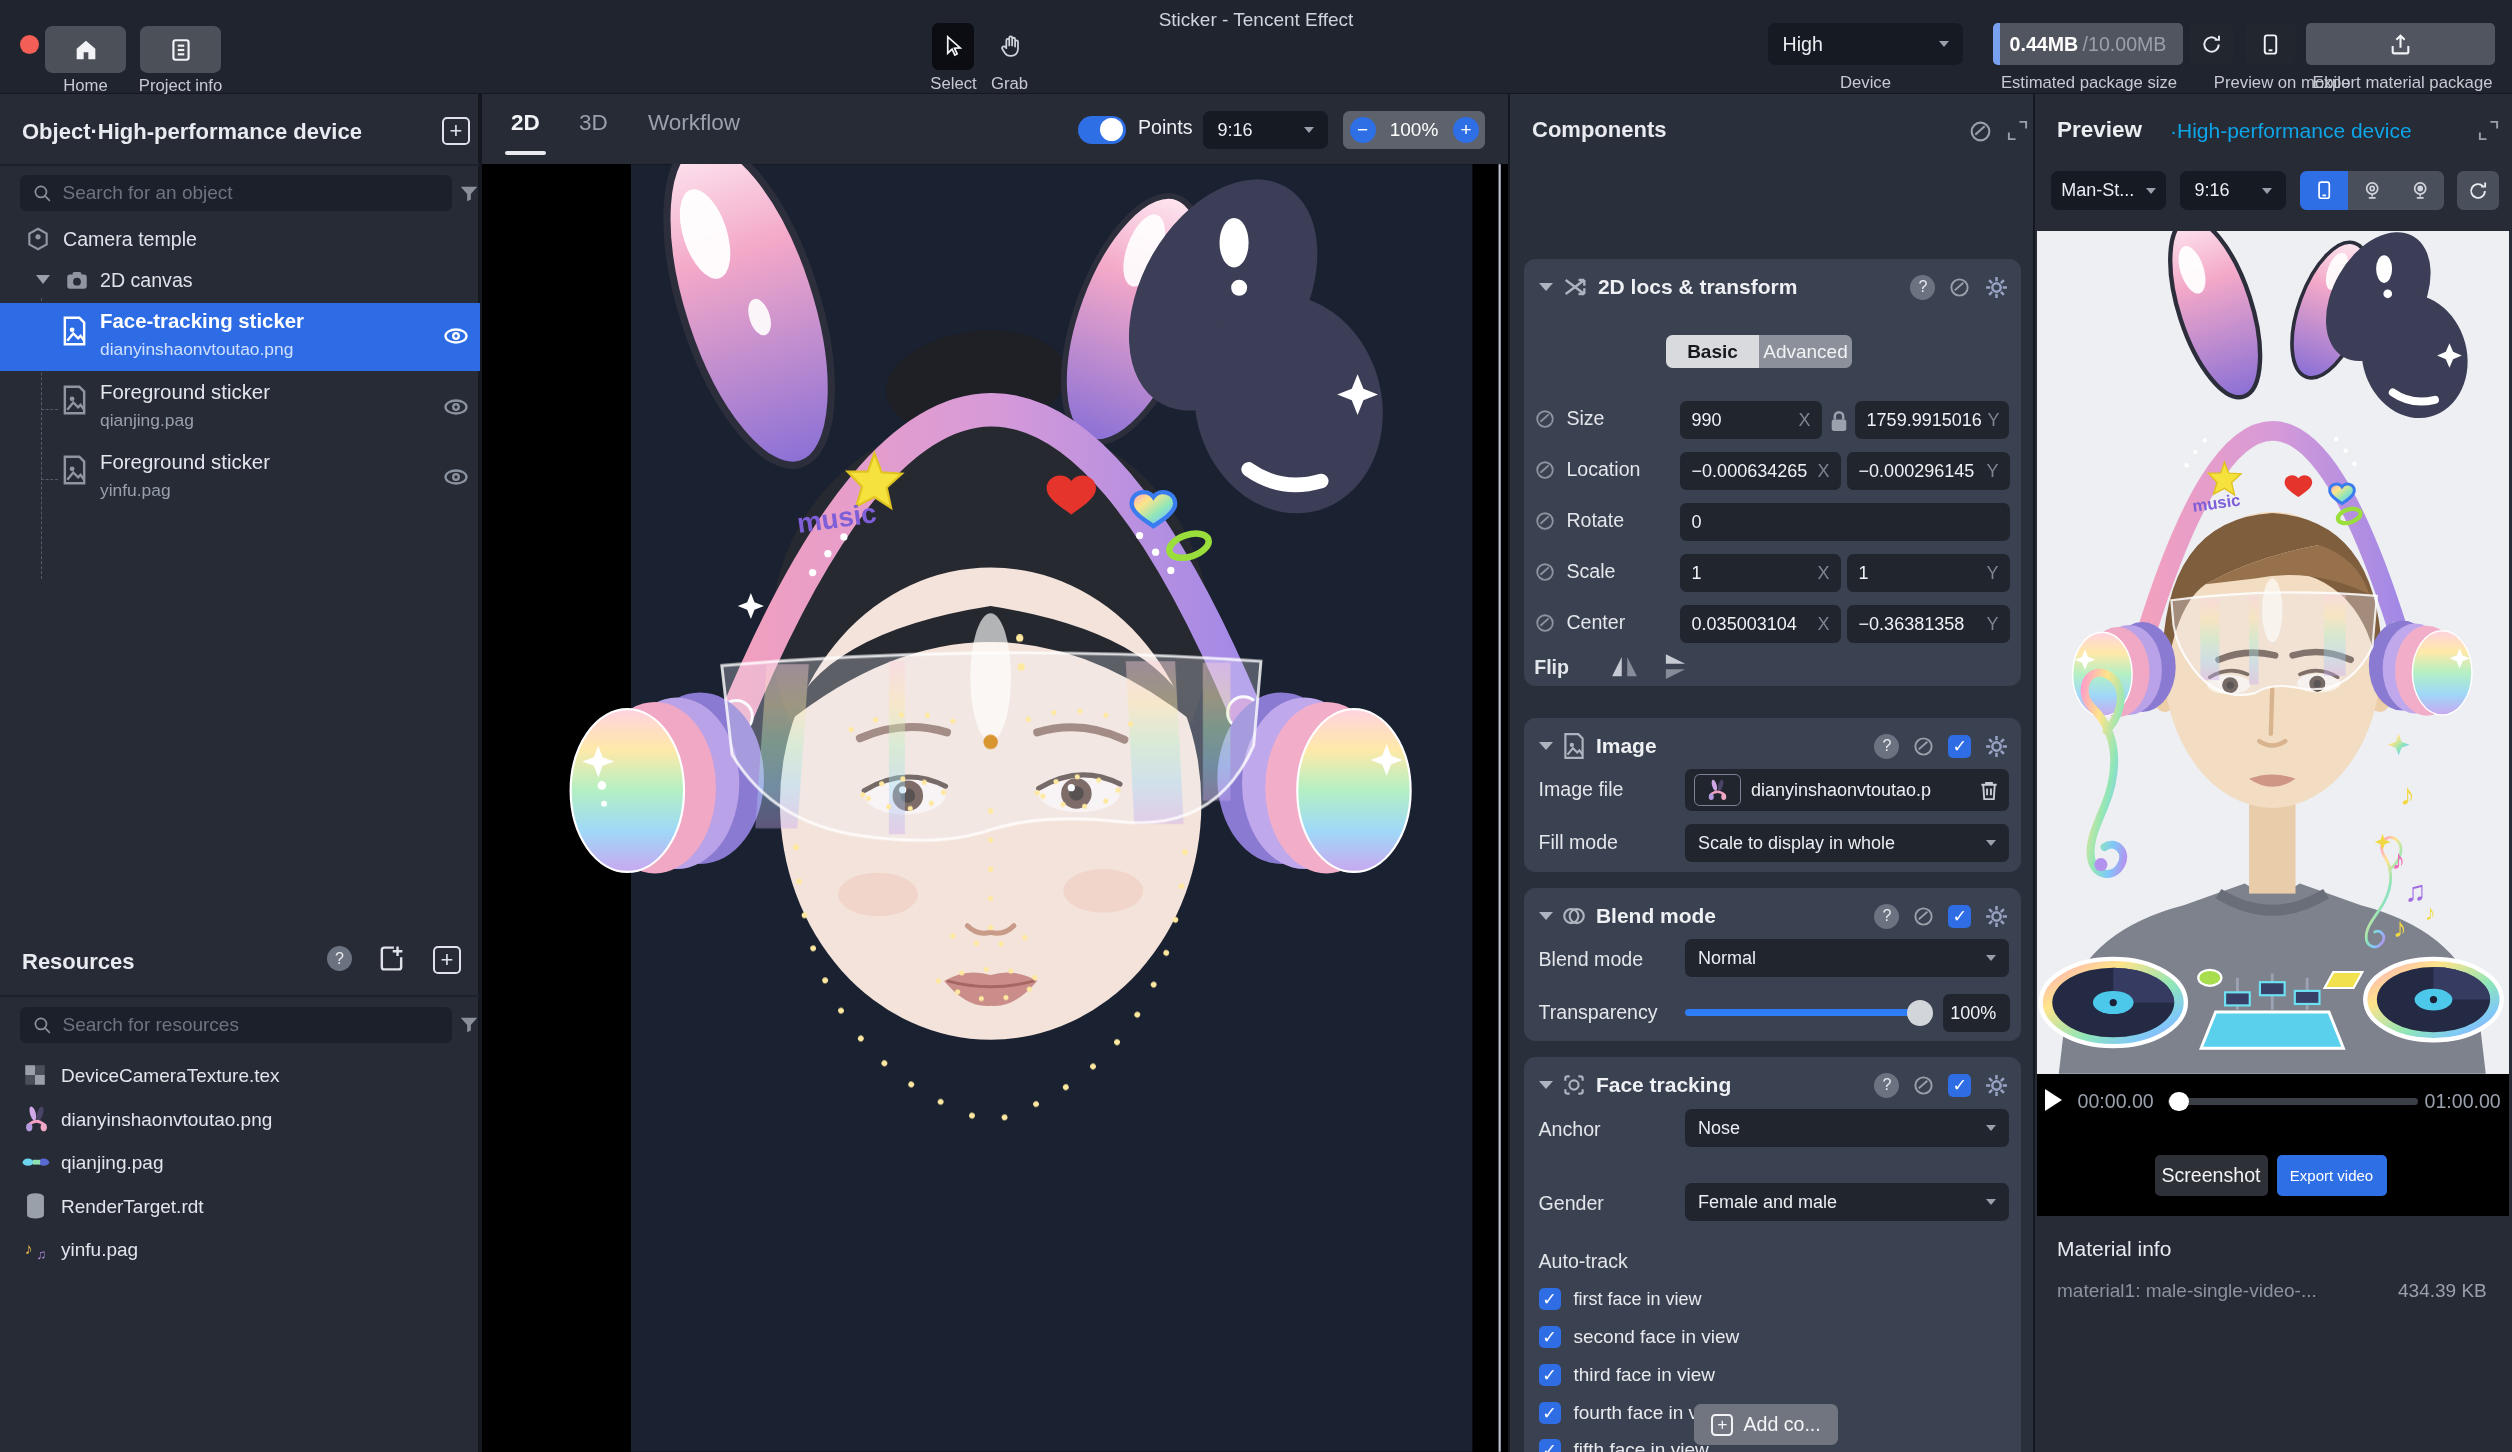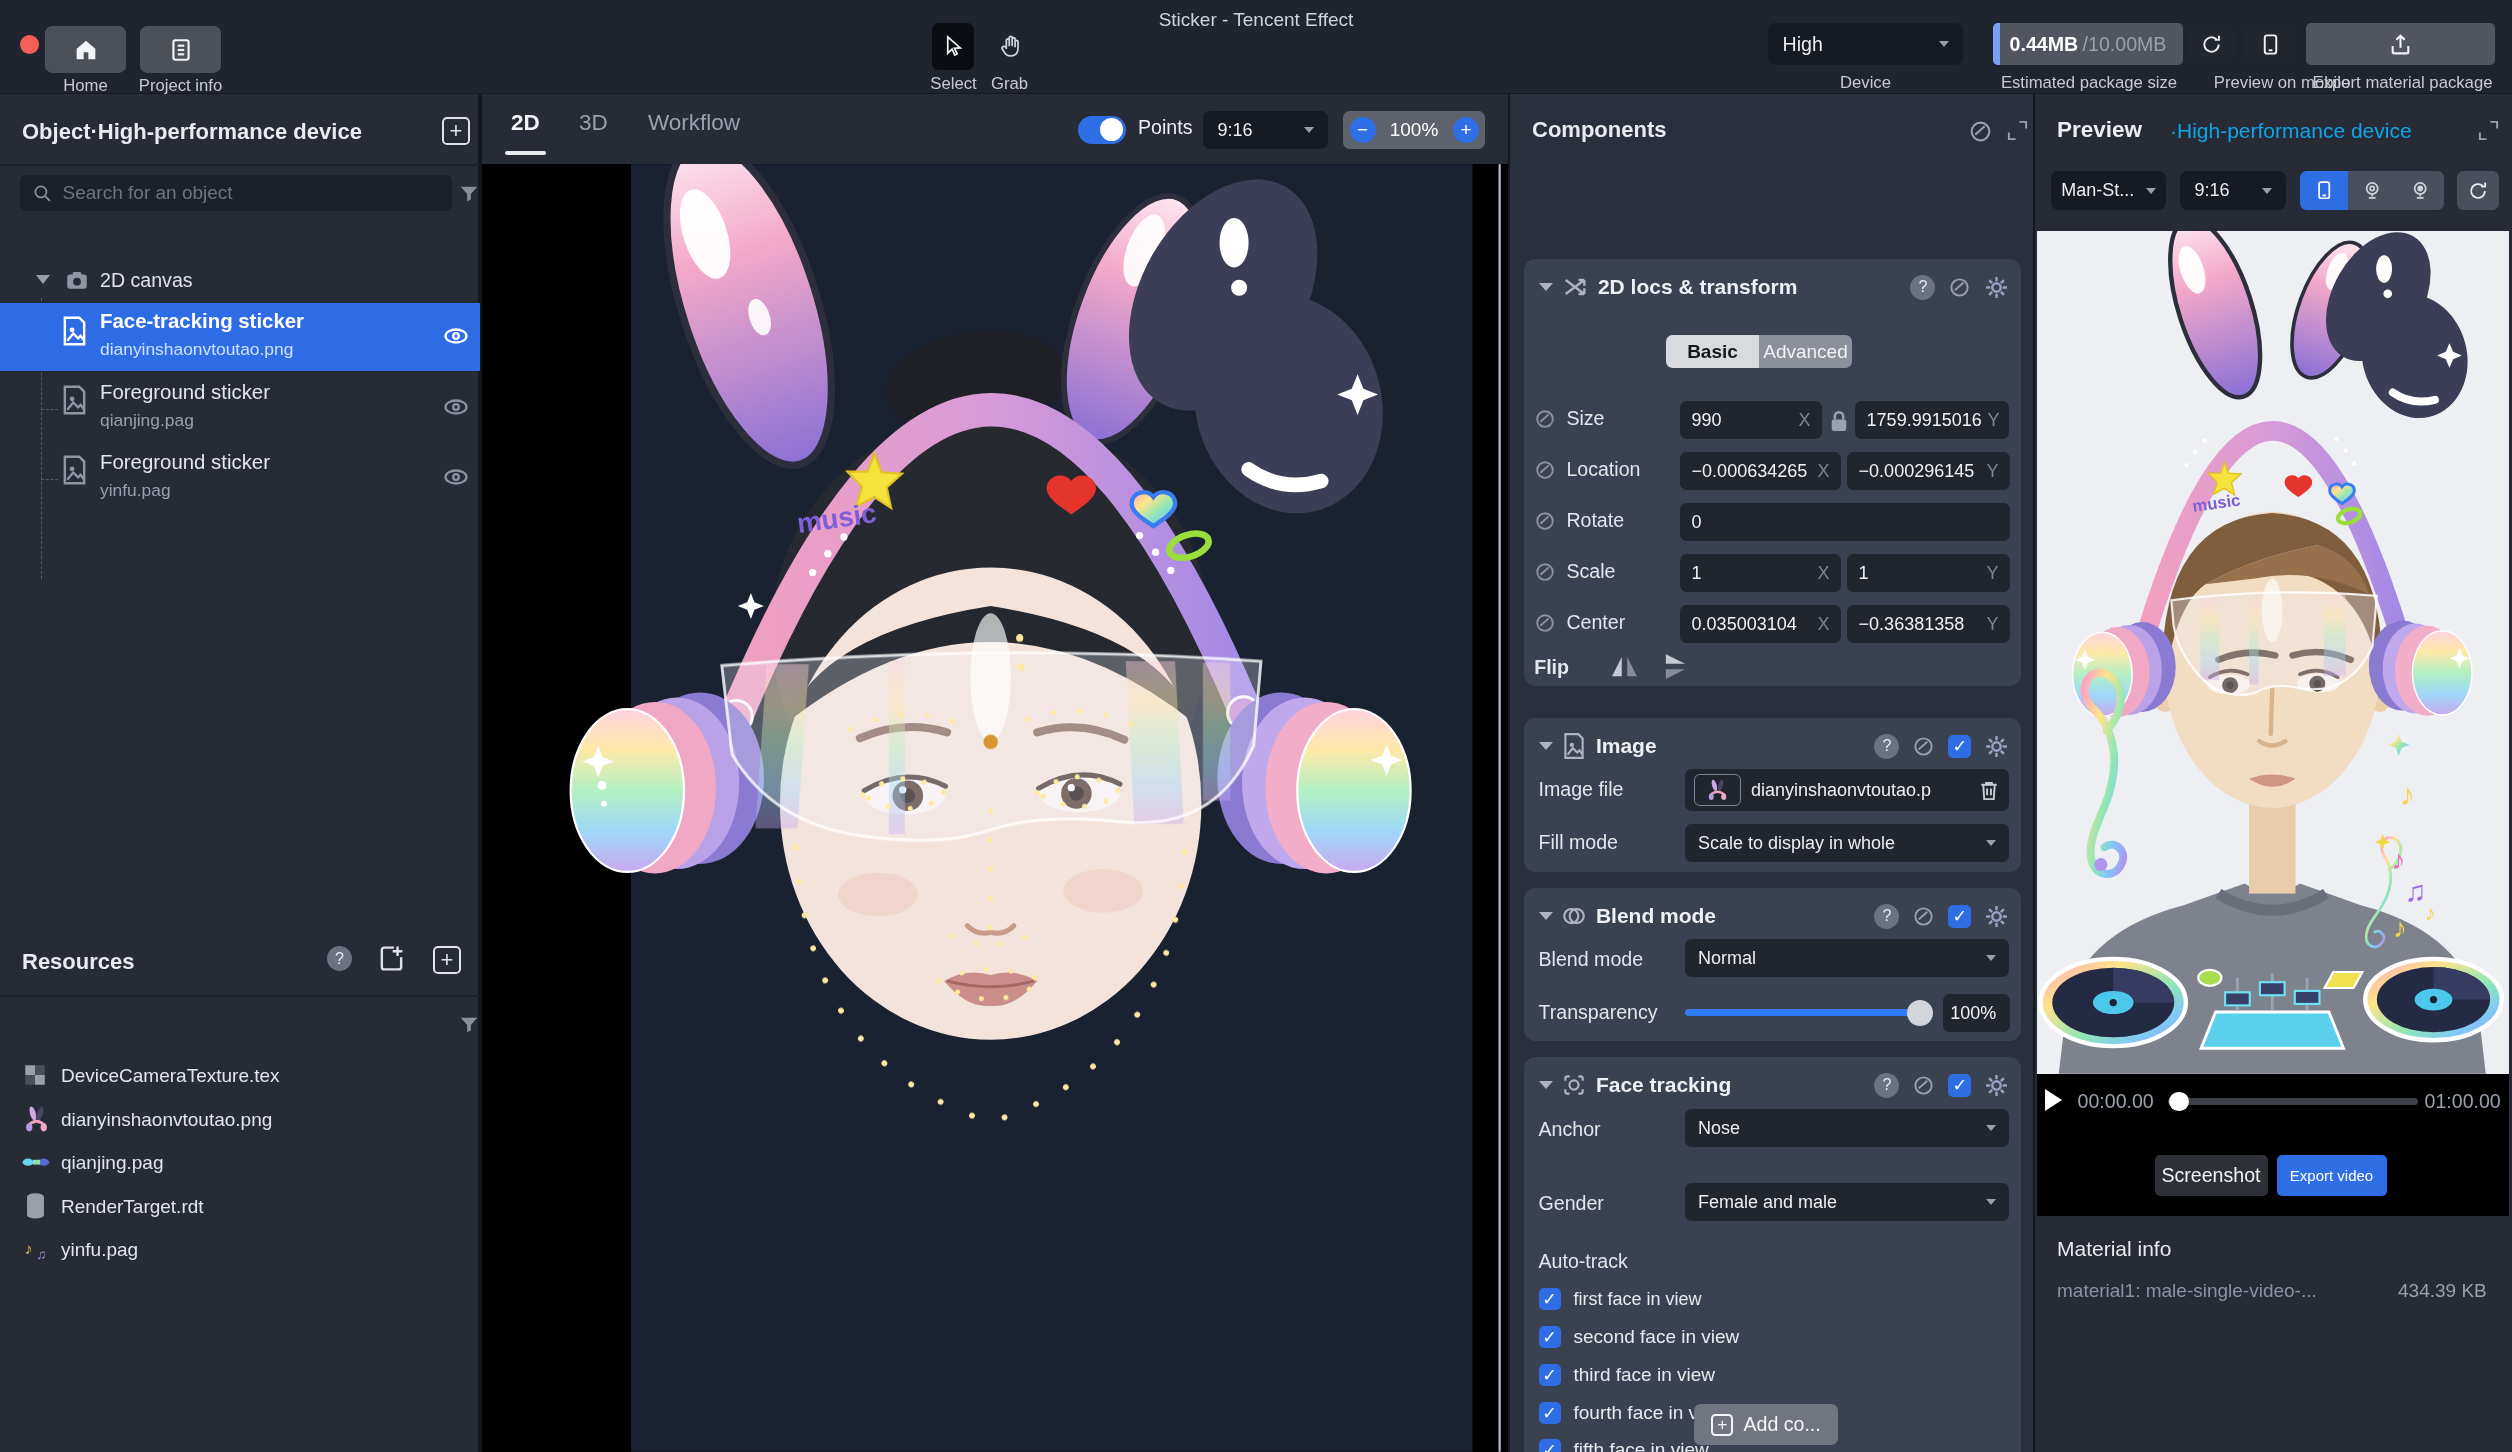--- a/index.html
+++ b/index.html
@@ -171,20 +171,29 @@
         </svg>
       </span>
     <input placeholder="Search for an object" style="">
   </div>
   <span class="a ic" style="left:458px;top:89px;">
       <svg width="22" height="22" viewBox="0 0 24 24">
         <path d="M3 4 h18 l-7 8 v6 l-4 2 v-8 Z" fill="#8a9098"></path>
       </svg>
     </span>
 
+  <div class="a" style="left:0;top:128px;width:480px;height:35px;">
+    <span class="ic a" style="left:25px;top:4.4px;">
+        <svg width="26" height="26" viewBox="0 0 24 24">
+          <path d="M12 2.5 L20 7 V17 L12 21.5 L4 17 V7 Z" fill="none" stroke="#8f96a2" stroke-width="2"></path>
+          <circle cx="12" cy="10" r="2.4" fill="#8f96a2"></circle>
+        </svg>
+      </span>
+    <span class="a treelab" style="left:63px;top:5.8px;">Camera temple</span>
+  </div>
   <div class="a" style="left:0;top:169px;width:480px;height:35px;">
     <span class="a" style="left:36px;top:11.6px;width:0;height:0;border-left:7.3px solid transparent;border-right:7.3px solid transparent;border-top:9.4px solid #9aa0ab;"></span>
     <span class="ic a" style="left:64px;top:4.4px;">
         <svg width="26" height="26" viewBox="0 0 24 24">
           <rect x="3" y="7" width="18" height="13" rx="2.5" fill="#8f96a2"></rect>
           <rect x="8" y="4.5" width="8" height="4" rx="1.5" fill="#8f96a2"></rect>
           <circle cx="12" cy="13.5" r="3.6" fill="#262b36"></circle>
         </svg>
       </span>
     <span class="a treelab" style="left:100px;top:5.8px;">2D canvas</span>
@@ -253,20 +262,29 @@
   <span class="a qmark" style="left:327px;top:852px;"></span>
   <span class="ic a" style="left:377px;top:850px;">
       <svg width="29" height="29" viewBox="0 0 24 24">
         <path d="M14 3 H6 a2 2 0 0 0 -2 2 v14 a2 2 0 0 0 2 2 h12 a2 2 0 0 0 2-2 V11" fill="none" stroke="#dfe2e8" stroke-width="2"></path>
         <path d="M17 2 v8 M13 6 h8" stroke="#dfe2e8" stroke-width="2"></path>
       </svg>
     </span>
   <div class="a plusbox" style="left:433px;top:852px;width:28px;height:28px;"></div>
   <div class="a" style="left:0;top:901px;width:480px;height:1.5px;background:#1c212b;"></div>
 
+  <div class="a search" style="left:20.4px;top:913px;width:432px;height:36px;">
+    <span class="ic">
+        <svg width="20.4" height="20.4" viewBox="0 0 24 24">
+          <circle cx="10.5" cy="10.5" r="6.5" fill="none" stroke="#8a9098" stroke-width="2"></circle>
+          <line x1="15.5" y1="15.5" x2="21" y2="21" stroke="#8a9098" stroke-width="2"></line>
+        </svg>
+      </span>
+    <input placeholder="Search for resources" style="">
+  </div>
   <span class="a ic" style="left:458px;top:920px;">
       <svg width="22" height="22" viewBox="0 0 24 24">
         <path d="M3 4 h18 l-7 8 v6 l-4 2 v-8 Z" fill="#8a9098"></path>
       </svg>
     </span>
 
   <div class="a" style="left:0;top:961px;width:480px;height:42px;">
     <span class="ic a" style="left:22px;top:7.3px;">
         <svg width="26" height="26" viewBox="0 0 24 24">
           <rect x="3" y="3" width="9" height="9" fill="#9aa0aa"></rect>

